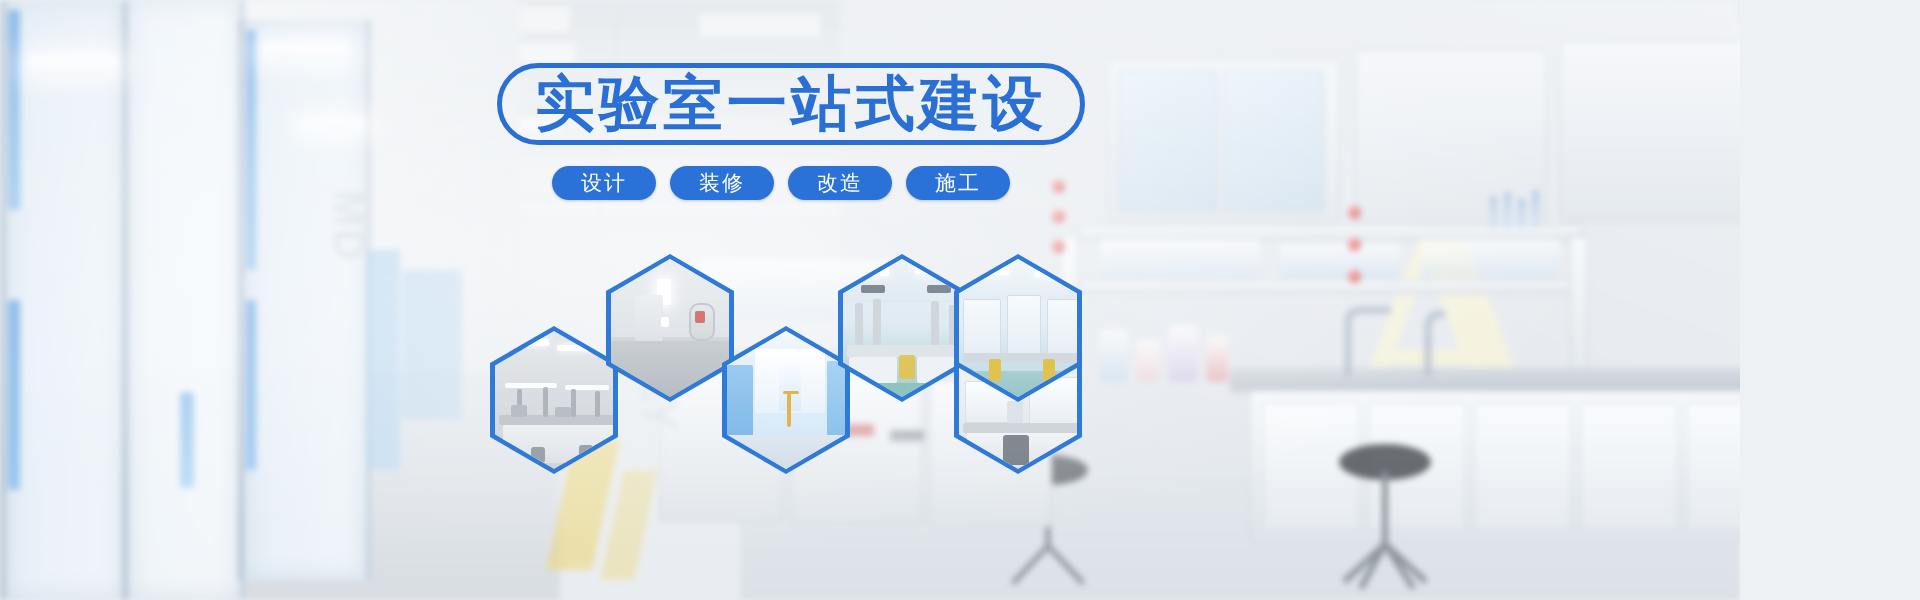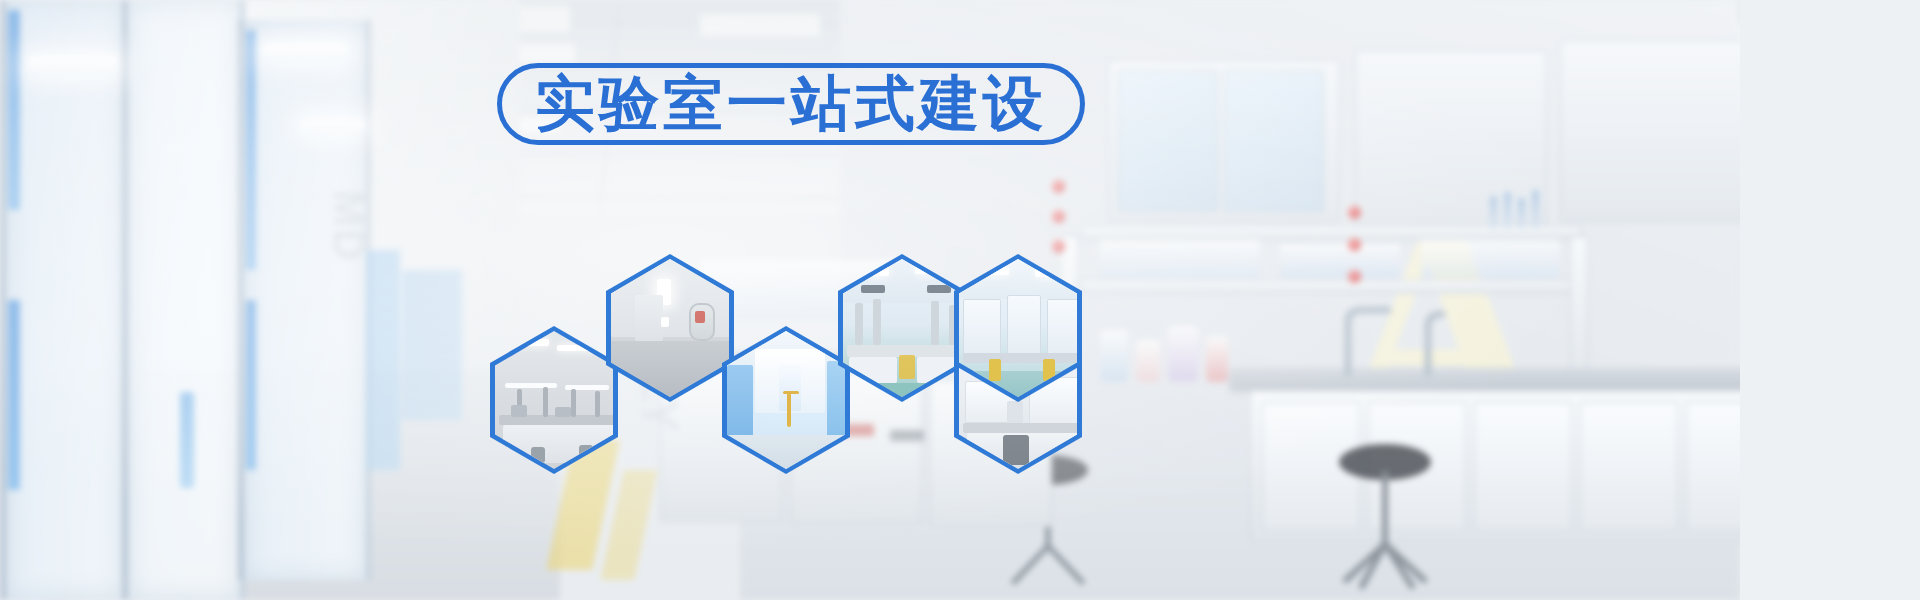--- a/index.html
+++ b/index.html
@@ -231,20 +231,26 @@
       <div style="position:absolute;left:890px;top:430px;width:34px;height:11px;background:#5a6672;opacity:.45;border-radius:2px;"></div>
     </div>
     <div class="bg-haze"></div>
   </div>
 
   <div class="title-wrap">
     <div class="title-text">实验室一站式建设</div>
   </div>
 
   <div class="tags">
+    <div class="tag-row">
+      <div class="tag">设计</div>
+      <div class="tag">装修</div>
+      <div class="tag">改造</div>
+      <div class="tag">施工</div>
+    </div>
   </div>
 
   <div class="hexes">
 
     <div class="hex" style="left:2px;top:68px;width:128px;height:148px;">
       <div class="hex-inner">
         <div class="hex-photo" style="background:linear-gradient(180deg,#e6e9ec 0%,#dadee2 46%,#cfd4d9 100%);">
           <div class="ph-obj" style="left:6px;top:8px;width:48px;height:7px;background:#fff;box-shadow:0 0 8px #fff;"></div>
           <div class="ph-obj" style="left:62px;top:14px;width:44px;height:6px;background:#fff;box-shadow:0 0 8px #fff;"></div>
           <div class="ph-obj" style="left:10px;top:52px;width:52px;height:5px;background:#fafcfe;"></div>

